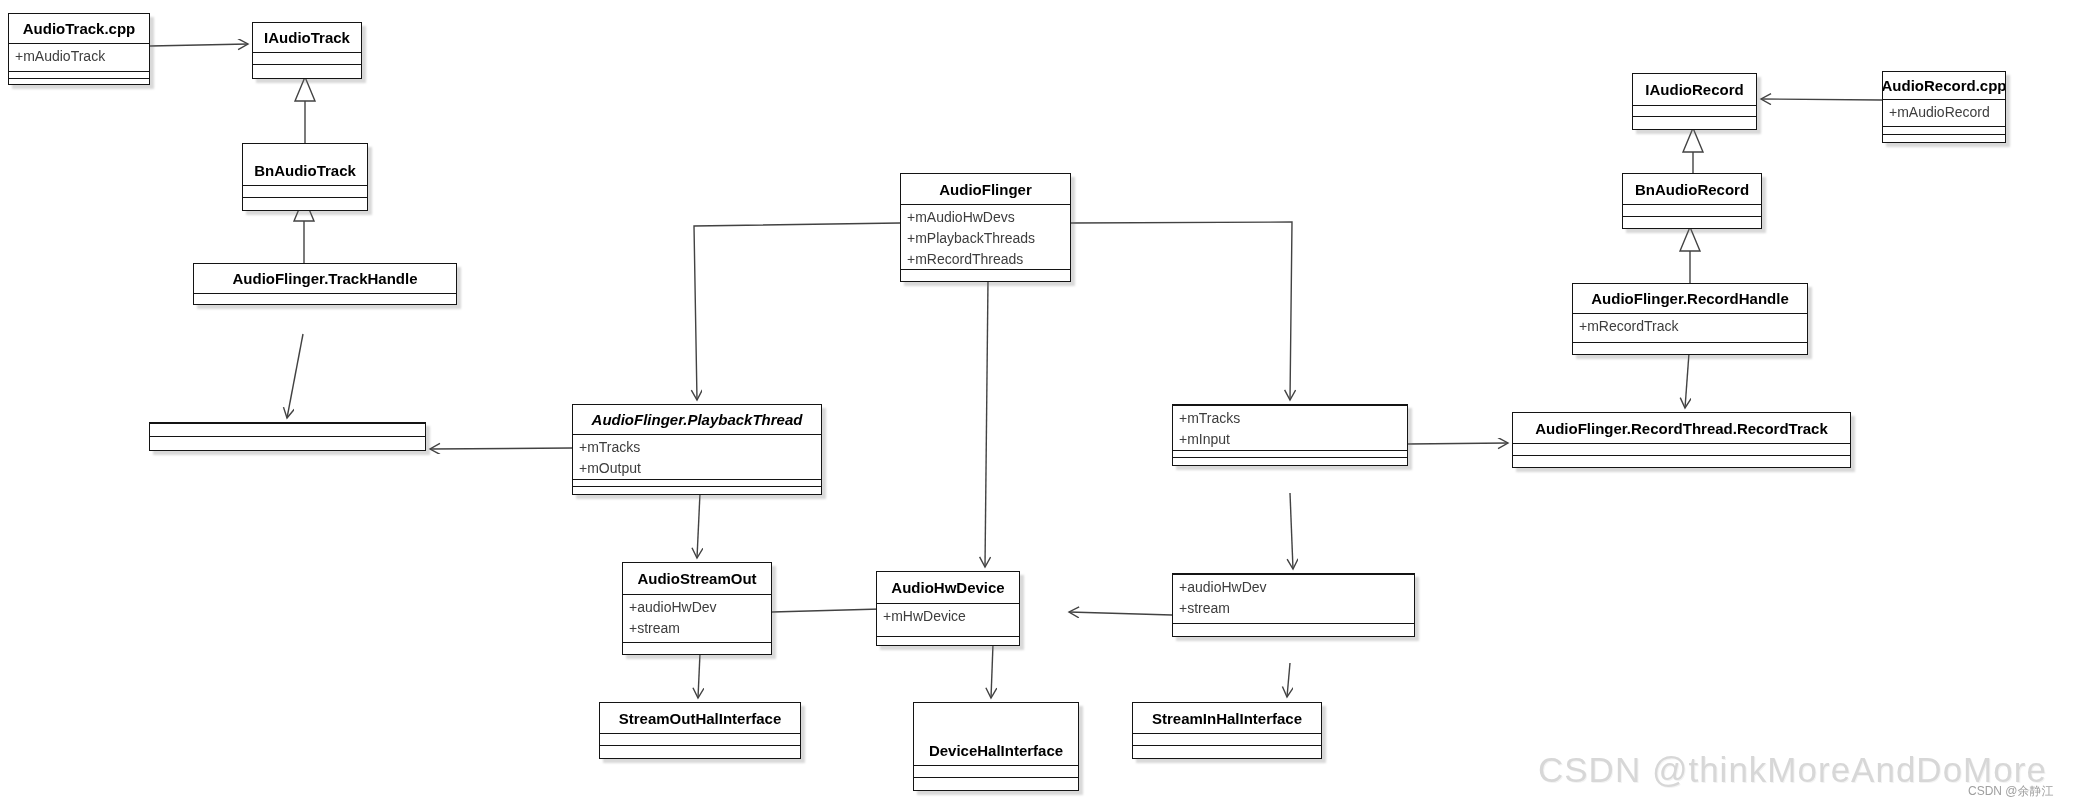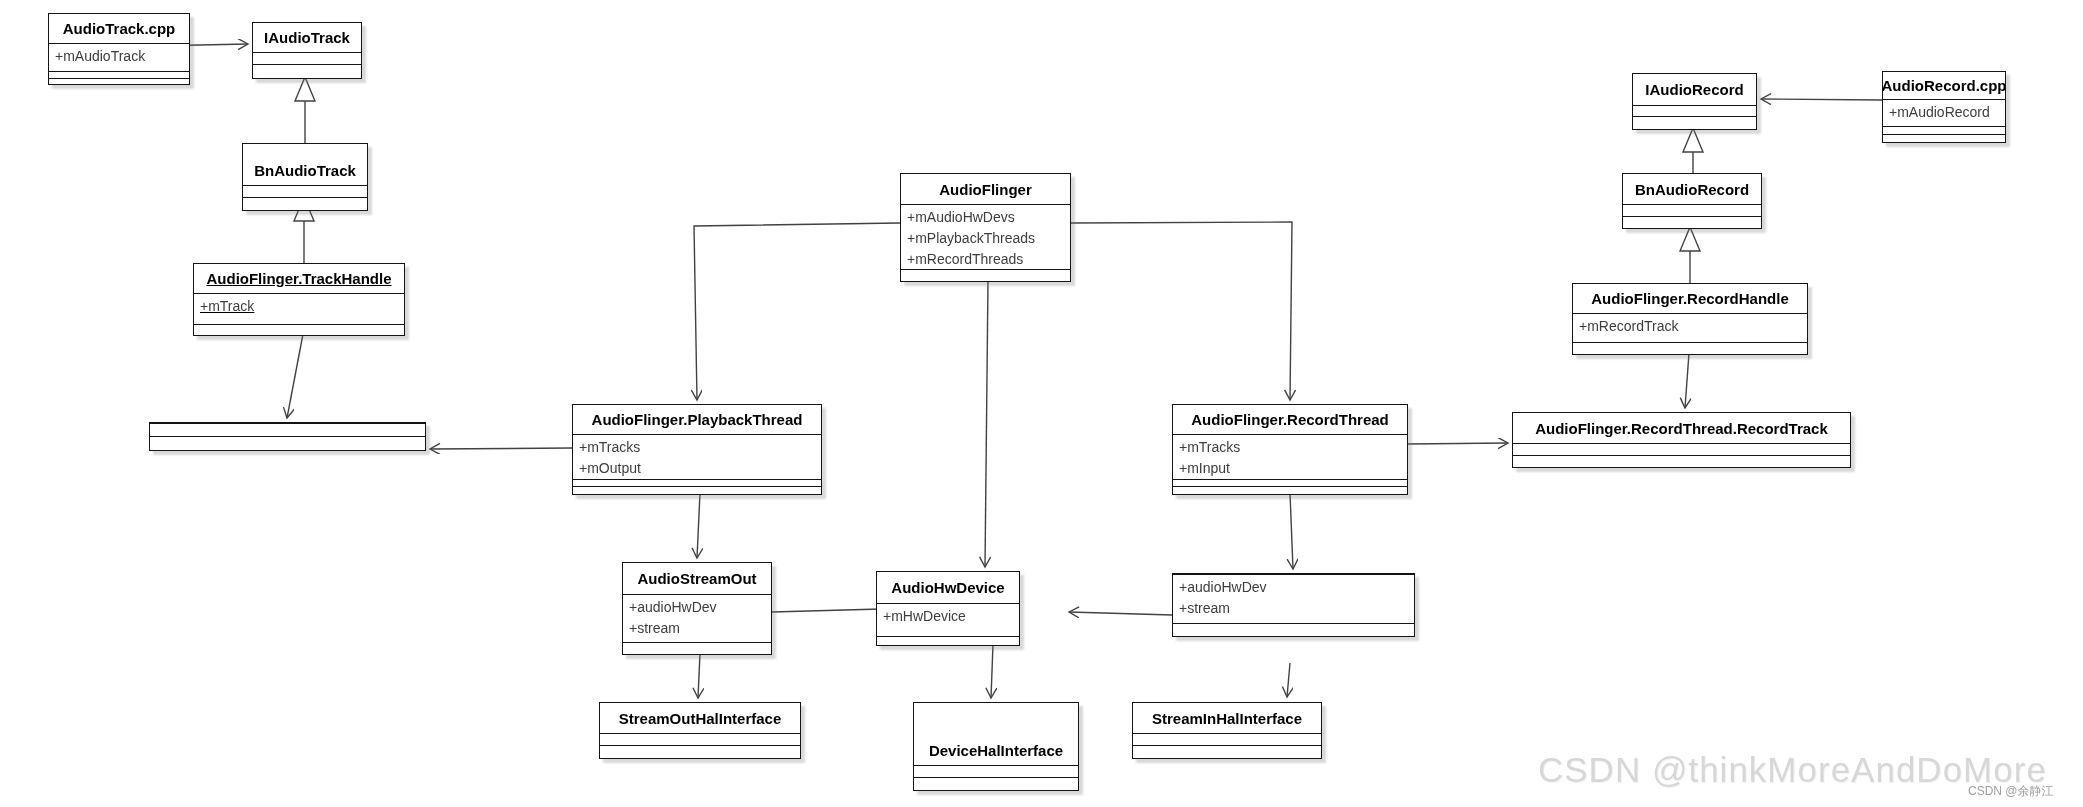--- a/index.html
+++ b/index.html
@@ -52,69 +52,65 @@
         <polyline points="304,263 304,221" fill="none" stroke="#424242" stroke-width="1.4"></polyline>
         <polygon points="304,197 294,221 314,221" fill="#ffffff" stroke="#424242" stroke-width="1.4"></polygon>
         <polyline points="1693,173 1693,152" fill="none" stroke="#424242" stroke-width="1.4"></polyline>
         <polygon points="1693,128 1683,152 1703,152" fill="#ffffff" stroke="#424242" stroke-width="1.4"></polygon>
         <polyline points="1690,283 1690,251" fill="none" stroke="#424242" stroke-width="1.4"></polyline>
         <polygon points="1690,227 1680,251 1700,251" fill="#ffffff" stroke="#424242" stroke-width="1.4"></polygon>
       </g>
   </svg>
 
   <div id="node-layer">
-      <div class="uml-node" style="left: 8px; top: 13px; width: 142px; margin-left: 40px;">
+      <div class="uml-node" style="left: 8px; top: 13px; width: 142px;">
         <div class="uml-title" style="height: 29px;">AudioTrack.cpp</div>
         <div class="uml-attrs" style="height: 28px;">
           <div>+mAudioTrack</div>
         </div>
         <div class="uml-strip" style="height: 7px;"></div>
         <div class="uml-strip" style="height: 6px;"></div>
       </div>
       <div class="uml-node" style="left: 252px; top: 22px; width: 110px;">
         <div class="uml-title" style="height: 29px;">IAudioTrack</div>
         <div class="uml-strip" style="height: 12px;"></div>
         <div class="uml-strip" style="height: 14px;"></div>
       </div>
       <div class="uml-node" style="left: 242px; top: 143px; width: 126px;">
         <div class="uml-title" style="height: 29px; margin-top: 12px;">BnAudioTrack</div>
         <div class="uml-strip" style="height: 12px;"></div>
         <div class="uml-strip" style="height: 13px;"></div>
       </div>
-      <div class="uml-node" style="left: 193px; top: 263px; width: 212px; text-decoration: underline;">
+      <div class="uml-node" style="left: 193px; top: 263px; width: 264px;">
         <div class="uml-title" style="height: 29px;">AudioFlinger.TrackHandle</div>
-        <div class="uml-attrs" style="height: 31px;">
-          <div>+mTrack</div>
-        </div>
         <div class="uml-strip" style="height: 11px;"></div>
       </div>
       <div class="uml-node" style="left: 149px; top: 422px; width: 277px;">
         <div class="uml-strip" style="height: 13px;"></div>
         <div class="uml-strip" style="height: 14px;"></div>
       </div>
       <div class="uml-node" style="left: 900px; top: 173px; width: 171px;">
         <div class="uml-title" style="height: 30px;">AudioFlinger</div>
         <div class="uml-attrs" style="height: 65px;">
           <div>+mAudioHwDevs</div>
           <div>+mPlaybackThreads</div>
           <div>+mRecordThreads</div>
         </div>
         <div class="uml-strip" style="height: 12px;"></div>
       </div>
       <div class="uml-node" style="left: 572px; top: 404px; width: 250px;">
-        <div class="uml-title" style="height: 29px;">AudioFlinger.PlaybackThread</div>
+        <div class="uml-title" style="height: 29px; font-style: italic;">AudioFlinger.PlaybackThread</div>
         <div class="uml-attrs" style="height: 45px;">
           <div>+mTracks</div>
           <div>+mOutput</div>
         </div>
         <div class="uml-strip" style="height: 7px;"></div>
         <div class="uml-strip" style="height: 8px;"></div>
       </div>
       <div class="uml-node" style="left: 1172px; top: 404px; width: 236px;">
-        <div class="uml-title" style="height: 29px;">AudioFlinger.RecordThread</div>
         <div class="uml-attrs" style="height: 45px;">
           <div>+mTracks</div>
           <div>+mInput</div>
         </div>
         <div class="uml-strip" style="height: 7px;"></div>
         <div class="uml-strip" style="height: 8px;"></div>
       </div>
       <div class="uml-node" style="left: 1512px; top: 412px; width: 339px;">
         <div class="uml-title" style="height: 30px;">AudioFlinger.RecordThread.RecordTrack</div>
         <div class="uml-strip" style="height: 12px;"></div>

